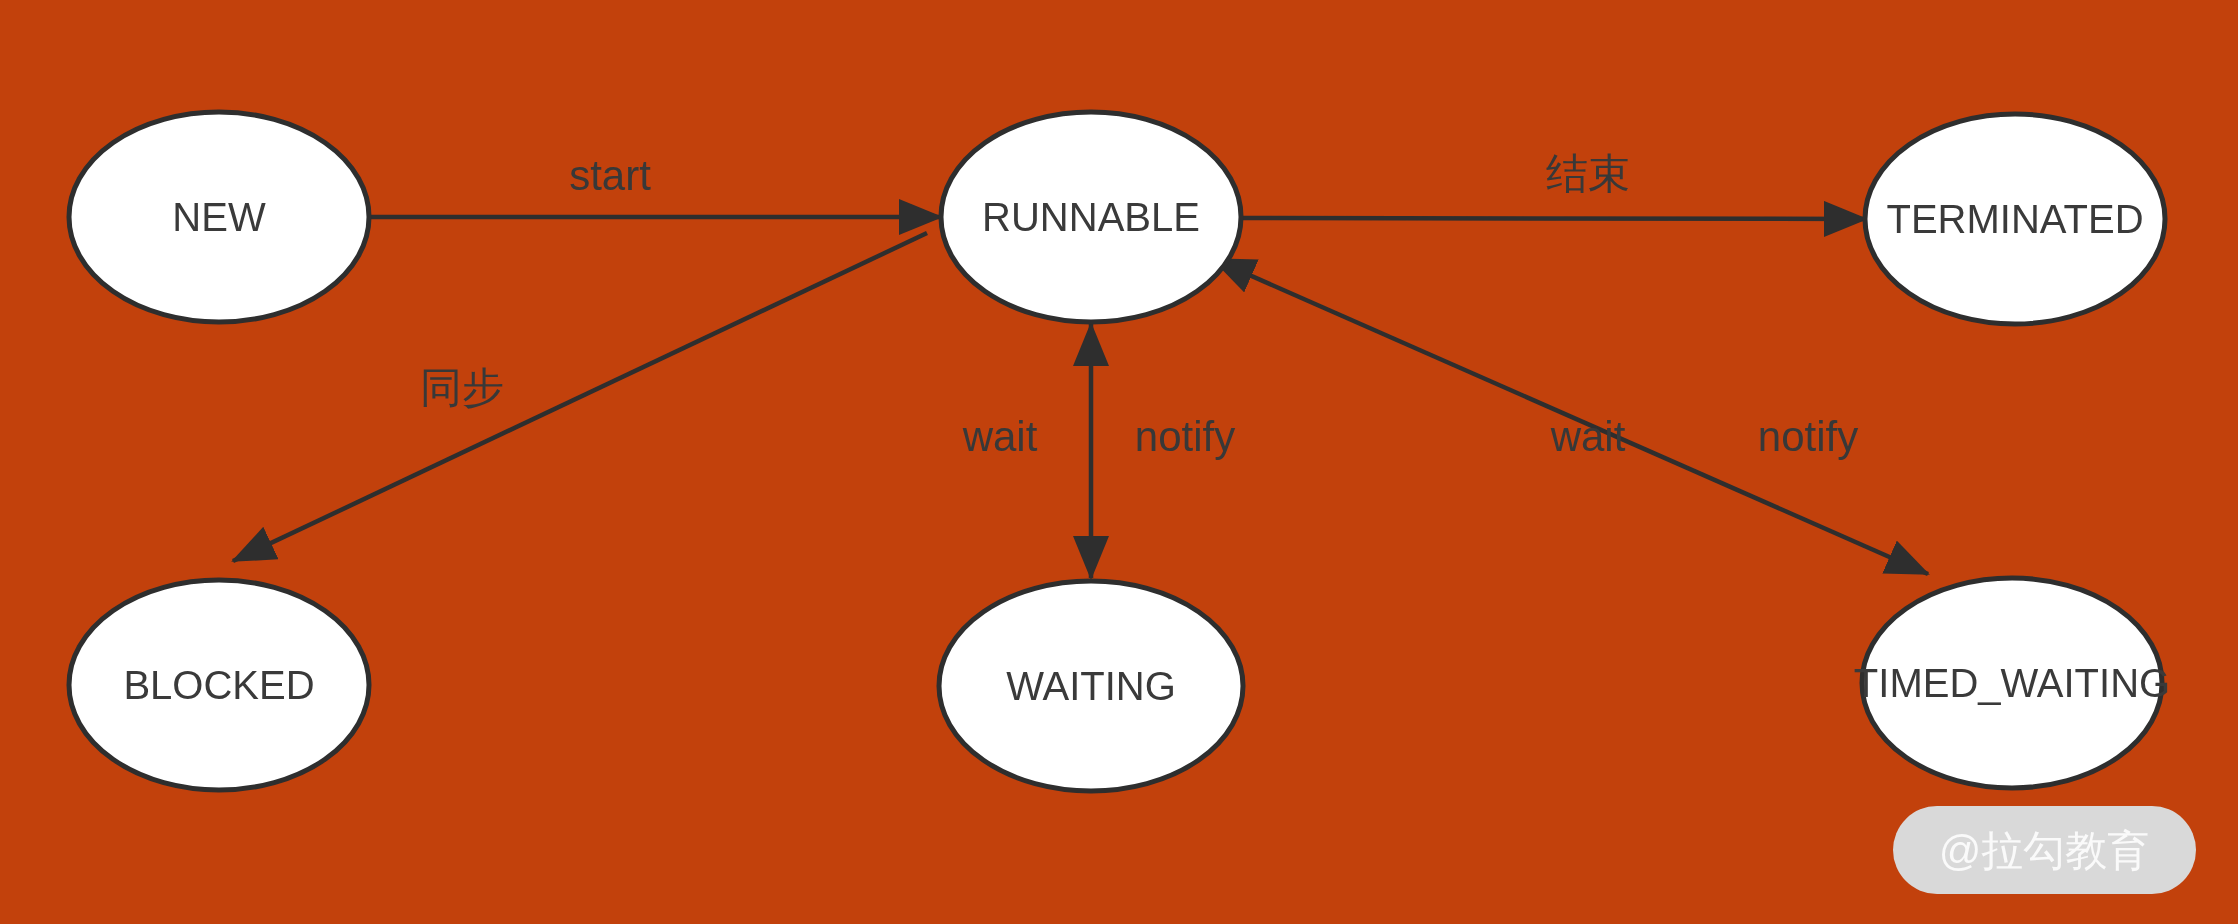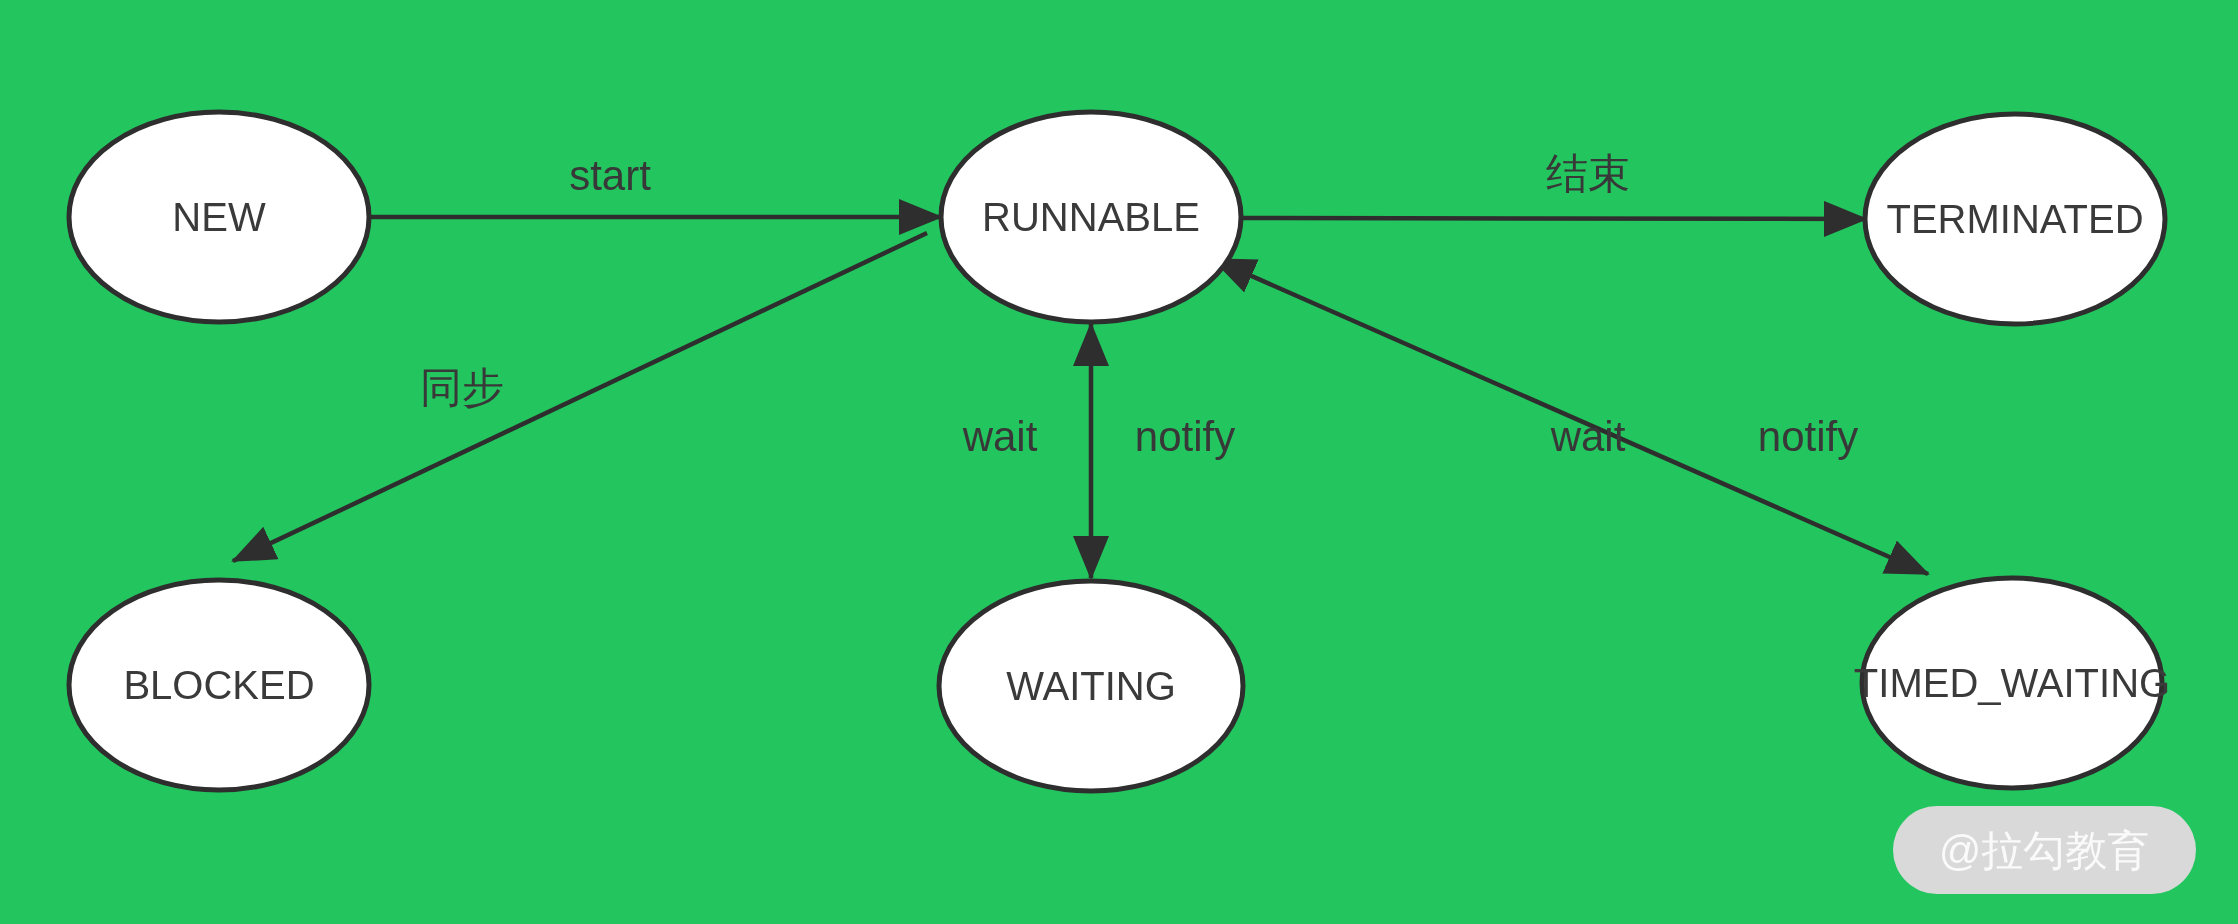--- a/index.html
+++ b/index.html
@@ -3,21 +3,21 @@
 <meta charset="utf-8">
 <style>
   html, body {
     margin: 0;
     padding: 0;
     background: #f7f7f8;
   }
   .canvas {
     width: 2238px;
     height: 924px;
-    background: #22c55e;
+    background: #c2410c;
     position: relative;
     overflow: hidden;
   }
   svg { display: block; }
   .node-ellipse {
     fill: #ffffff;
     stroke: #2e2e2e;
     stroke-width: 5;
   }
   .edge-line {

